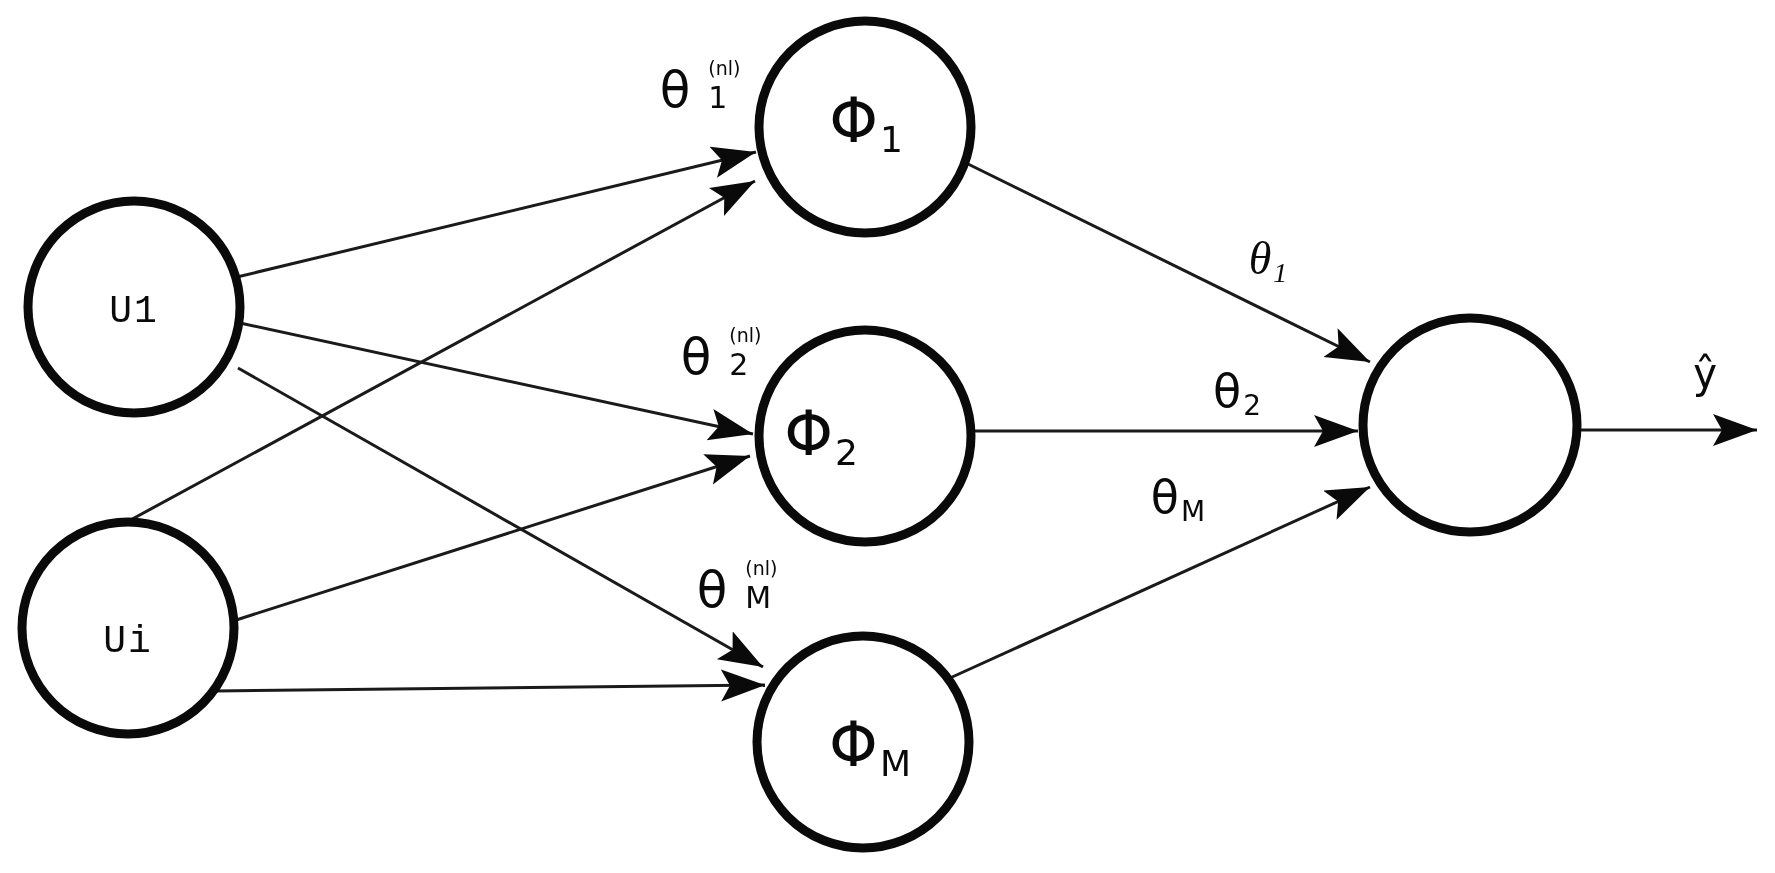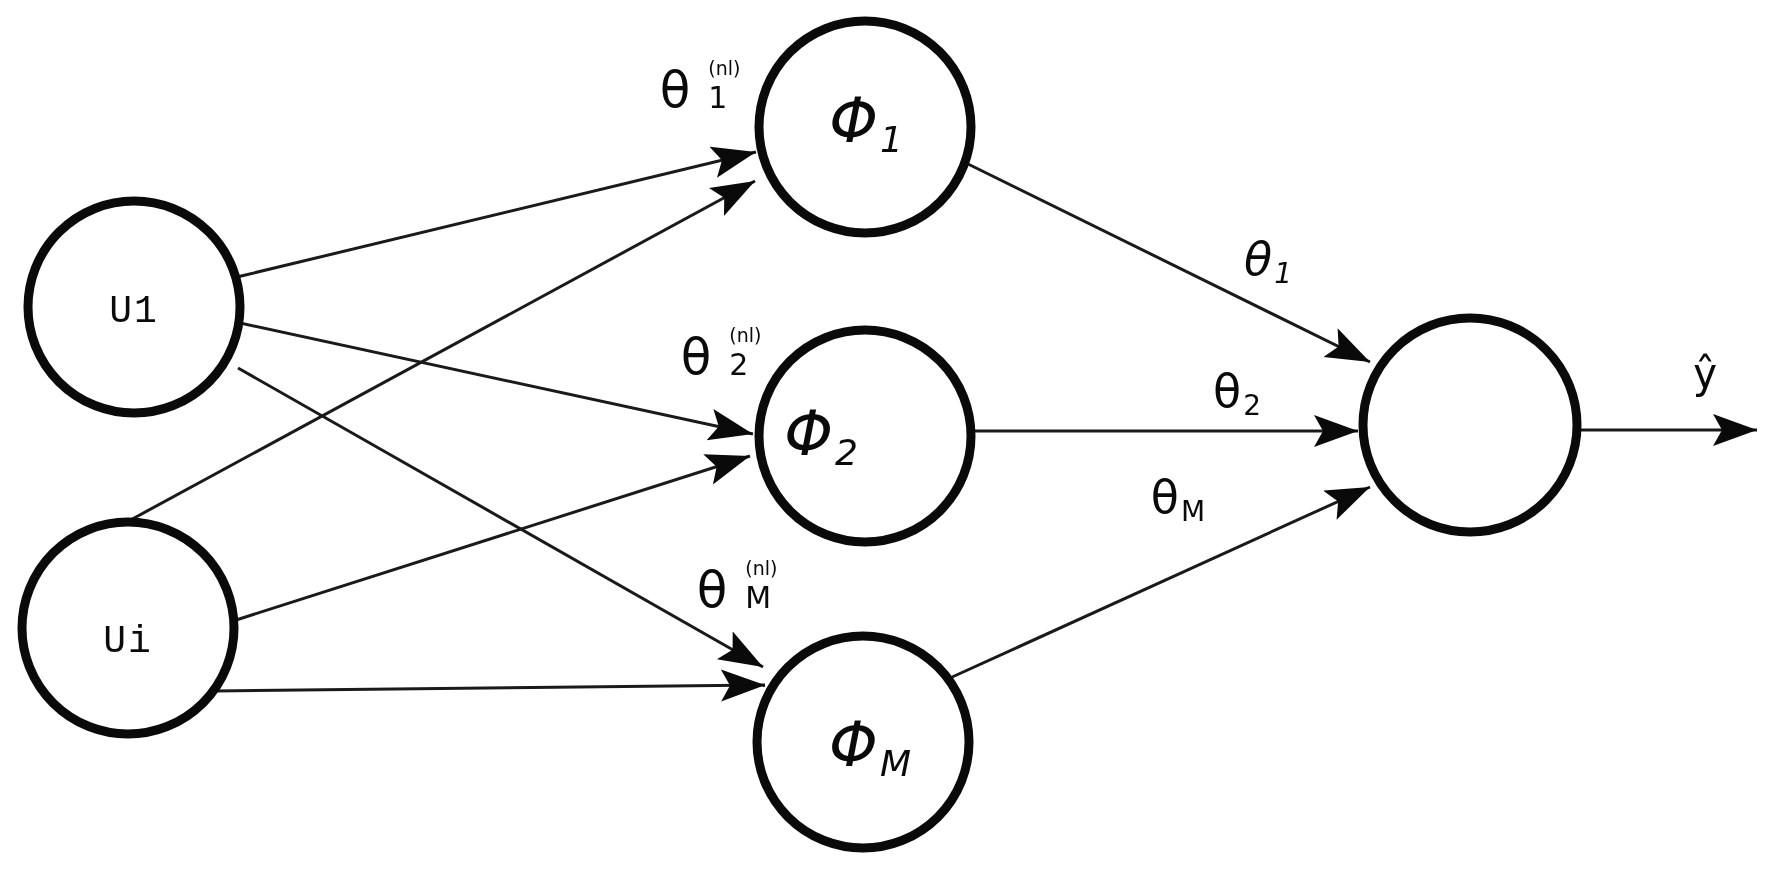--- a/index.html
+++ b/index.html
@@ -19,35 +19,35 @@
     line-height:1;
     color:#0a0a0a;
   }
   
   .node-label{
     font-family:Liberation Mono, monospace;
     font-size:38px;
     letter-spacing:2px;
   }
   
-  .phi-label{font-size:62px;font-style:italic;}
+  .phi-label{font-size:62px;}
   .phi-sub{font-size:36px;vertical-align:-0.28em;margin-left:2px;}
   
   .theta-nl{font-size:50px;}
   .ss{
     display:inline-flex;flex-direction:column;align-items:flex-start;
     vertical-align:middle;line-height:0.9;margin-left:18px;
     transform:translateY(-8px);
   }
   .ss .sup{font-size:19px;margin-bottom:7px;}
   .ss .sub{font-size:30px;}
   
   .theta-out{font-size:46px;}
   .t-sub{font-size:28px;vertical-align:-0.3em;margin-left:2px;}
-  .italic{font-style:italic;}
+  .italic{font-style:italic;font-family:Liberation Serif, serif;}
   
   .yhat-label{
     font-family:"DejaVu Sans Mono",monospace;
     font-size:42px;
   }
 </style>
 </head>
 <body>
 
 <div class="canvas">

